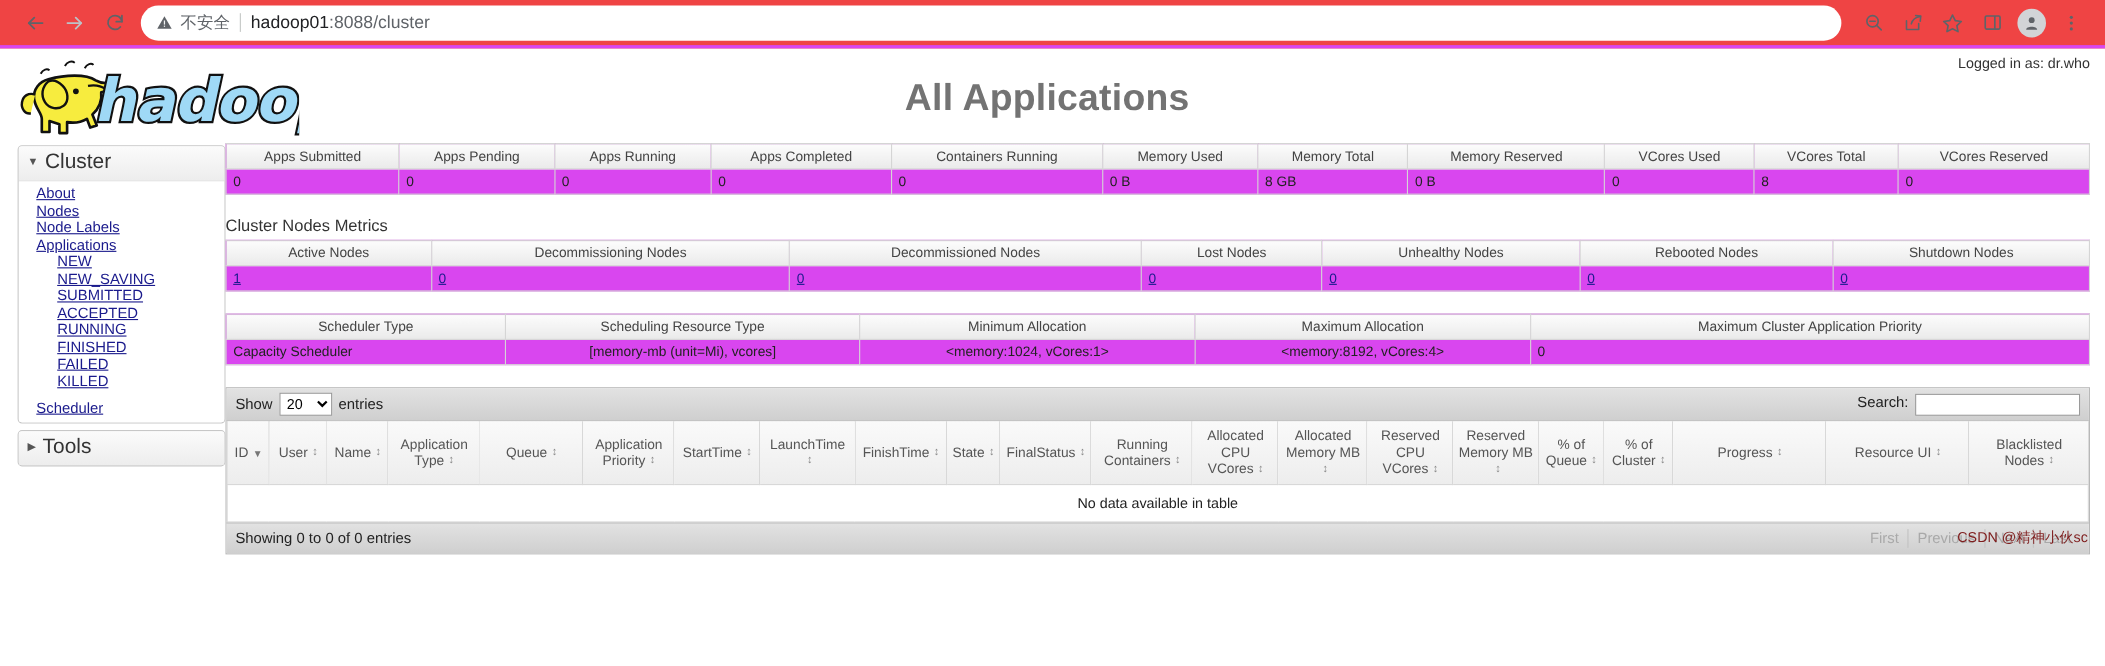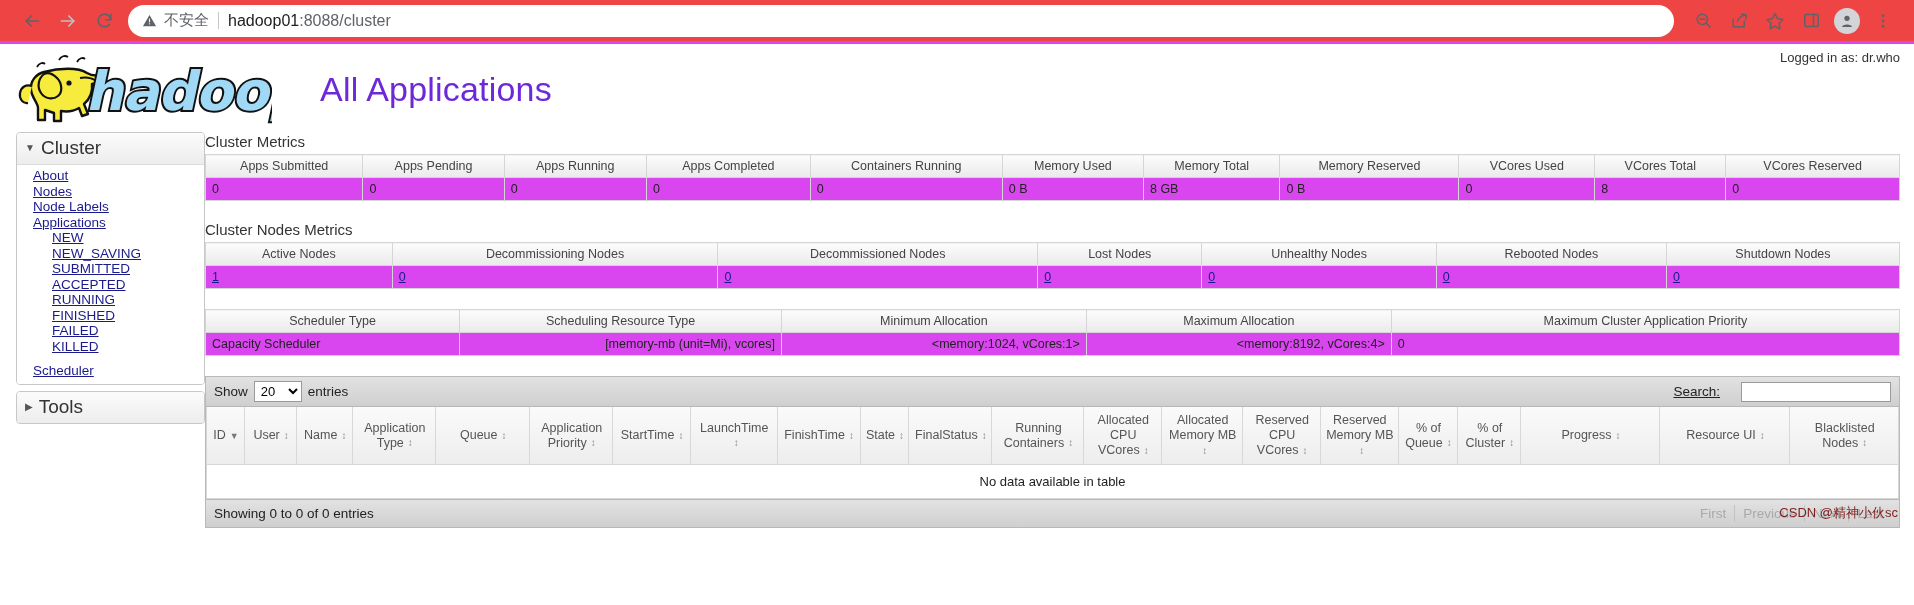--- a/index.html
+++ b/index.html
@@ -78,24 +78,24 @@
     height: 86px;
   }
   .logo-wrap {
     width: 320px; flex: 0 0 320px;
     padding-left: 14px;
     display: flex; align-items: center;
   }
   .logo-svg { display:block; }
   .app-title {
     flex: 1 1 auto;
-    text-align: left;
+    text-align: center;
     font-size: 34px;
-    font-weight: normal;
-    color: #6d28d9;
+    font-weight: bold;
+    color: #737373;
     letter-spacing: 0.2px;
     padding-right: 330px;
   }
 
   
   .body-row { display: flex; align-items: flex-start; }
   .sidebar {
     width: 205px; flex: 0 0 205px;
     padding-left: 16px;
     padding-top: 2px;
@@ -162,21 +162,21 @@
     text-align: center;
     white-space: nowrap;
   }
   table.metrics td {
     border: 1px solid #d5d5d5;
     padding: 4px 6px;
     color: #222;
     text-align: left;
     white-space: nowrap;
   }
-  table.metrics td.center { text-align: right; }
+  table.metrics td.center { text-align: center; }
   .linkval { color: #1a1a8c; text-decoration: underline; }
 
   
   .dt-wrap {
     border: 1px solid #b8b8b8;
     background: #fff;
     margin-top: 4px;
   }
   .dt-top {
     background: linear-gradient(#e2e2e2, #cfcfcf);
@@ -188,21 +188,21 @@
   }
   .dt-length { display: flex; align-items: center; gap: 6px; }
   .dt-select {
     font-family: "Liberation Sans", sans-serif;
     font-size: 13px;
     padding: 1px 2px;
     border: 1px solid #9a9a9a;
     background: #fff;
     height: 21px;
   }
-  .dt-filter { display: flex; align-items: center; gap: 21px; text-decoration: underline; }
+  .dt-filter { display: flex; gap: 6px; }
   .dt-search {
     font-family: "Liberation Sans", sans-serif;
     font-size: 13px;
     width: 150px; height: 20px;
     border: 1px solid #9a9a9a;
     padding: 1px 4px;
   }
   table.apps {
     width: 100%;
     border-collapse: collapse;
@@ -396,21 +396,20 @@
       <div class="panel collapsed">
         <div class="panel-head">
           <span class="caret">▶</span>
           <span>Tools</span>
         </div>
       </div>
     </div>
 
     <div class="main">
 
-      <div class="section-title">Cluster Metrics</div>
       <table class="metrics">
         <thead>
             <tr>
           <th>Apps Submitted</th>
           <th>Apps Pending</th>
           <th>Apps Running</th>
           <th>Apps Completed</th>
           <th>Containers Running</th>
           <th>Memory Used</th>
           <th>Memory Total</th>

